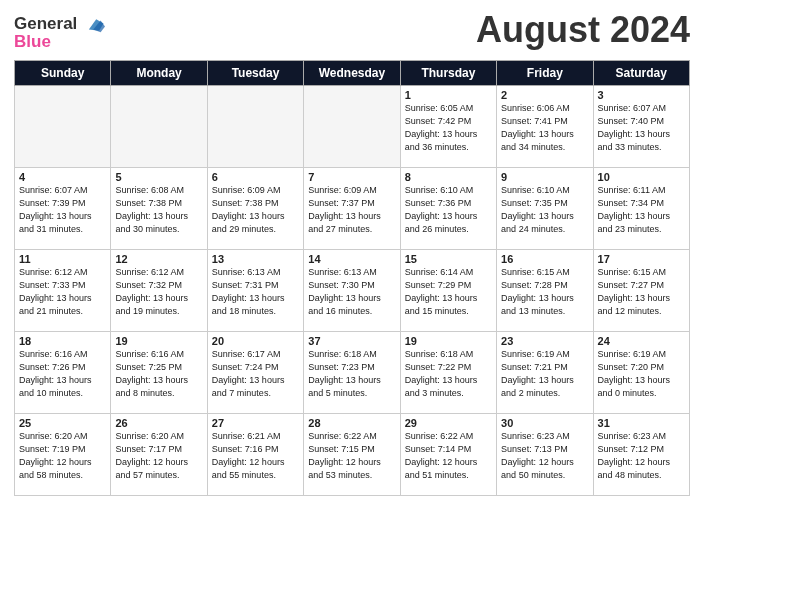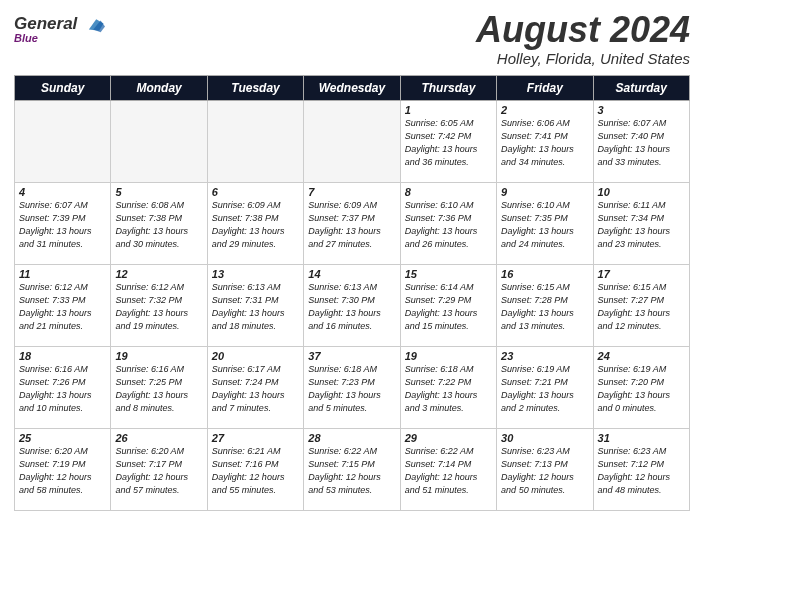--- a/index.html
+++ b/index.html
@@ -6,21 +6,20 @@
     body {
       font-family: Arial, sans-serif;
       background: #fff;
       width: 792px;
       height: 612px;
       overflow: hidden;
     }
     .container {
       width: 704px;
       padding: 10px 14px 8px 14px;
-      font-style: italic;
     }
     .header {
       display: flex;
       justify-content: space-between;
       align-items: flex-start;
       margin-bottom: 8px;
     }
     .logo {
       display: flex;
       align-items: center;
@@ -88,26 +87,25 @@
       <div>
         <div style="display:flex;align-items:center;">
           <div style="font-size:17px;font-weight:bold;color:#333;line-height:1.15;">
             <span style="color:#333;">General</span>
             <svg width="22" height="18" viewBox="0 0 30 24" style="vertical-align:middle;margin-left:1px;">
               <polygon points="8,18 18,4 28,10 22,20" fill="#2a7ab8" opacity="0.85"></polygon>
               <polygon points="14,18 24,6 30,14 24,22" fill="#1a5fa8" opacity="0.7"></polygon>
             </svg>
           </div>
         </div>
-        <div style="font-size:11px;font-weight:bold;color:#701a75;margin-top:-2px;">Blue</div>
+        <div style="font-size:17px;font-weight:bold;color:#ec4899;margin-top:-2px;">Blue</div>
       </div>
     </div>
     <div class="title-block">
       <div class="month-title">August 2024</div>
-      <div class="location">Holley, Florida, United States</div>
     </div>
   </div>
 
   <table class="calendar">
     <thead>
       <tr>
       <th>Sunday</th>
           <th>Monday</th>
           <th>Tuesday</th>
           <th>Wednesday</th>

